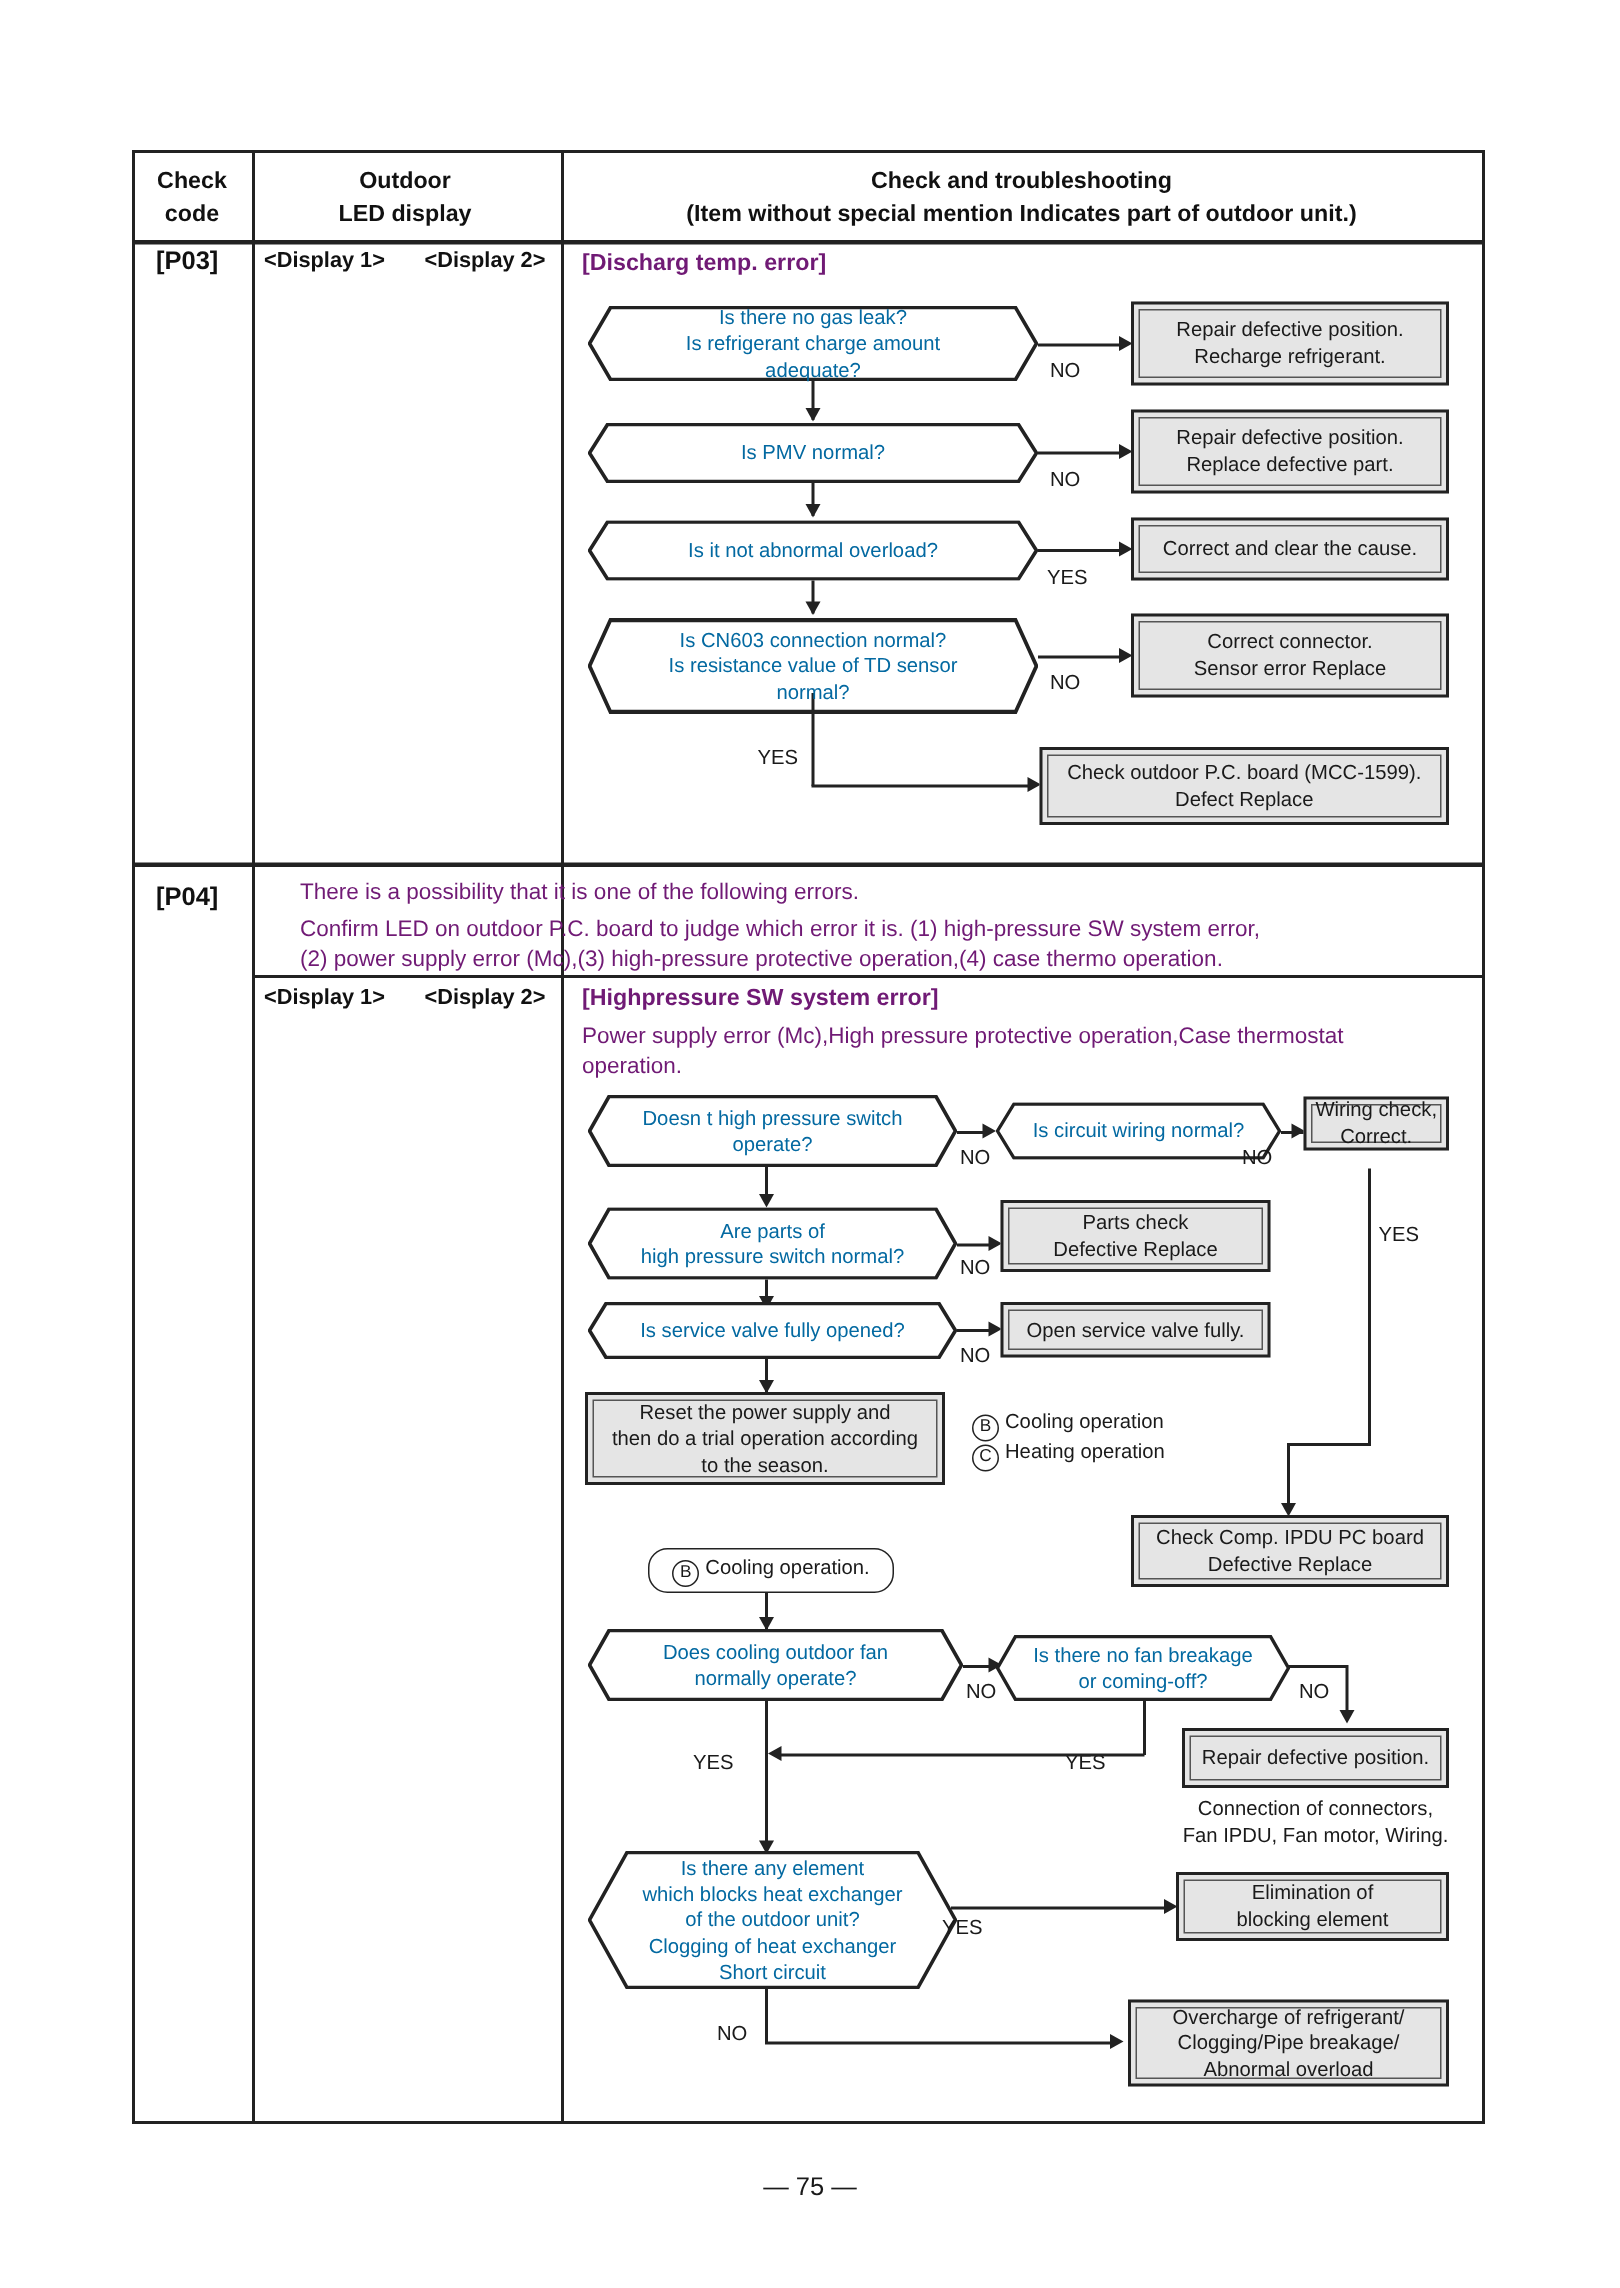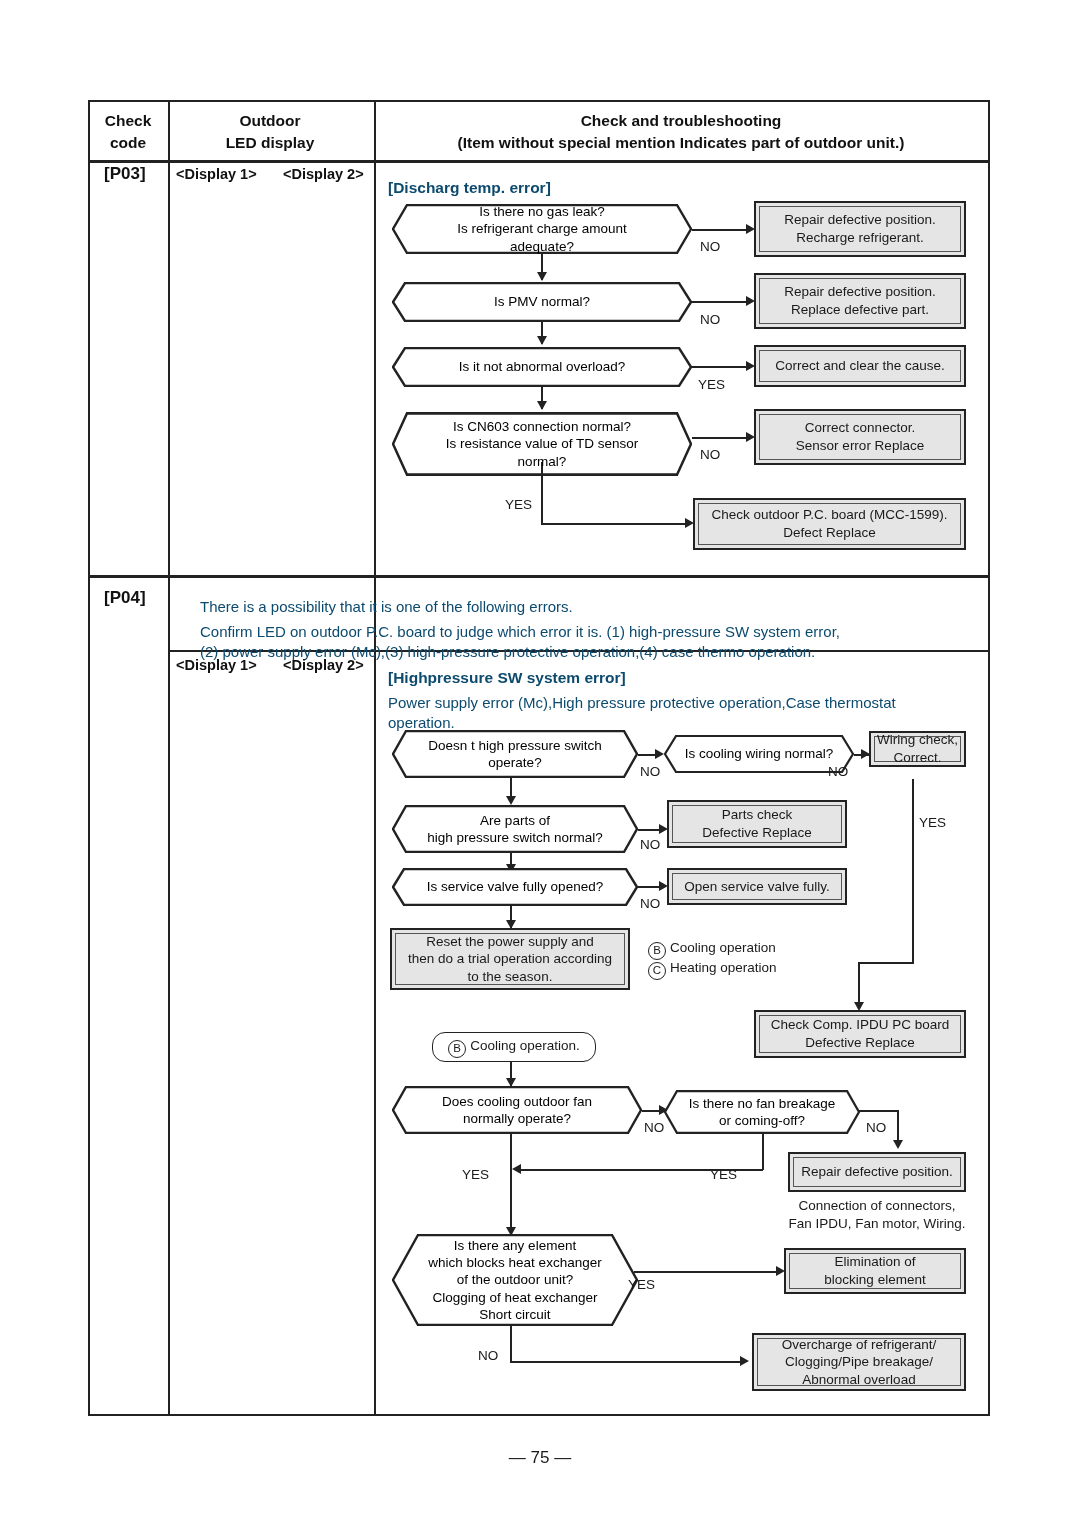--- a/index.html
+++ b/index.html
@@ -32,35 +32,34 @@
     color:#111;
   }
   .code-cell{
     position:absolute;
     font-weight:bold;font-size:17px;
     color:#111;
   }
   .cell-txt{
     position:absolute;
     font-size:15px;line-height:1.5;
-    color:#0c4a6e;
-    margin-top:12px;
+    color:#701a75;
   }
   .cell-txt.bold{font-weight:bold;font-size:15.5px;}
   .disp{
     position:absolute;font-weight:bold;font-size:14.5px;color:#111;
   }
 
   
   .hex{
     position:absolute;
     display:flex;align-items:center;justify-content:center;
     text-align:center;
     font-size:13.5px;line-height:1.28;
-    color:#000000;
+    color:#0369a1;
     box-sizing:border-box;
   }
   .hex .hexbg{
     position:absolute;left:0;top:0;width:100%;height:100%;
   }
   .hex .lbl{position:relative;z-index:2;padding:0 34px;}
 
   
   .rbox{
     position:absolute;
@@ -287,21 +286,21 @@
   </div>
   <div class="yn" style="left:640px;top:730px;">NO</div>
   <div class="ln h" style="left:638px;top:754px;width:22px;"></div>
   <div class="arw right" style="left:655px;top:749px;"></div>
 
   <div class="hex" style="left:664px;top:735px;width:190px;height:38px;">
     <svg class="hexbg" viewBox="0 0 190 38" preserveAspectRatio="none">
       <polygon points="12,1 178,1 189,19 178,37 12,37 1,19" fill="#fff" stroke="#222" stroke-width="2.2"></polygon>
     </svg>
     <div class="lbl" style="padding:0 14px;">
-      <div>Is cooling wiring normal?</div>
+      <div>Is circuit wiring normal?</div>
     </div>
   </div>
   <div class="yn" style="left:828px;top:730px;">NO</div>
   <div class="ln h" style="left:854px;top:754px;width:16px;"></div>
   <div class="arw right" style="left:861px;top:749px;"></div>
 
   <div class="rbox" style="left:869px;top:731px;width:97px;height:36px;">
     <div class="inner">
       <div>
         <div>Wiring check,</div>

